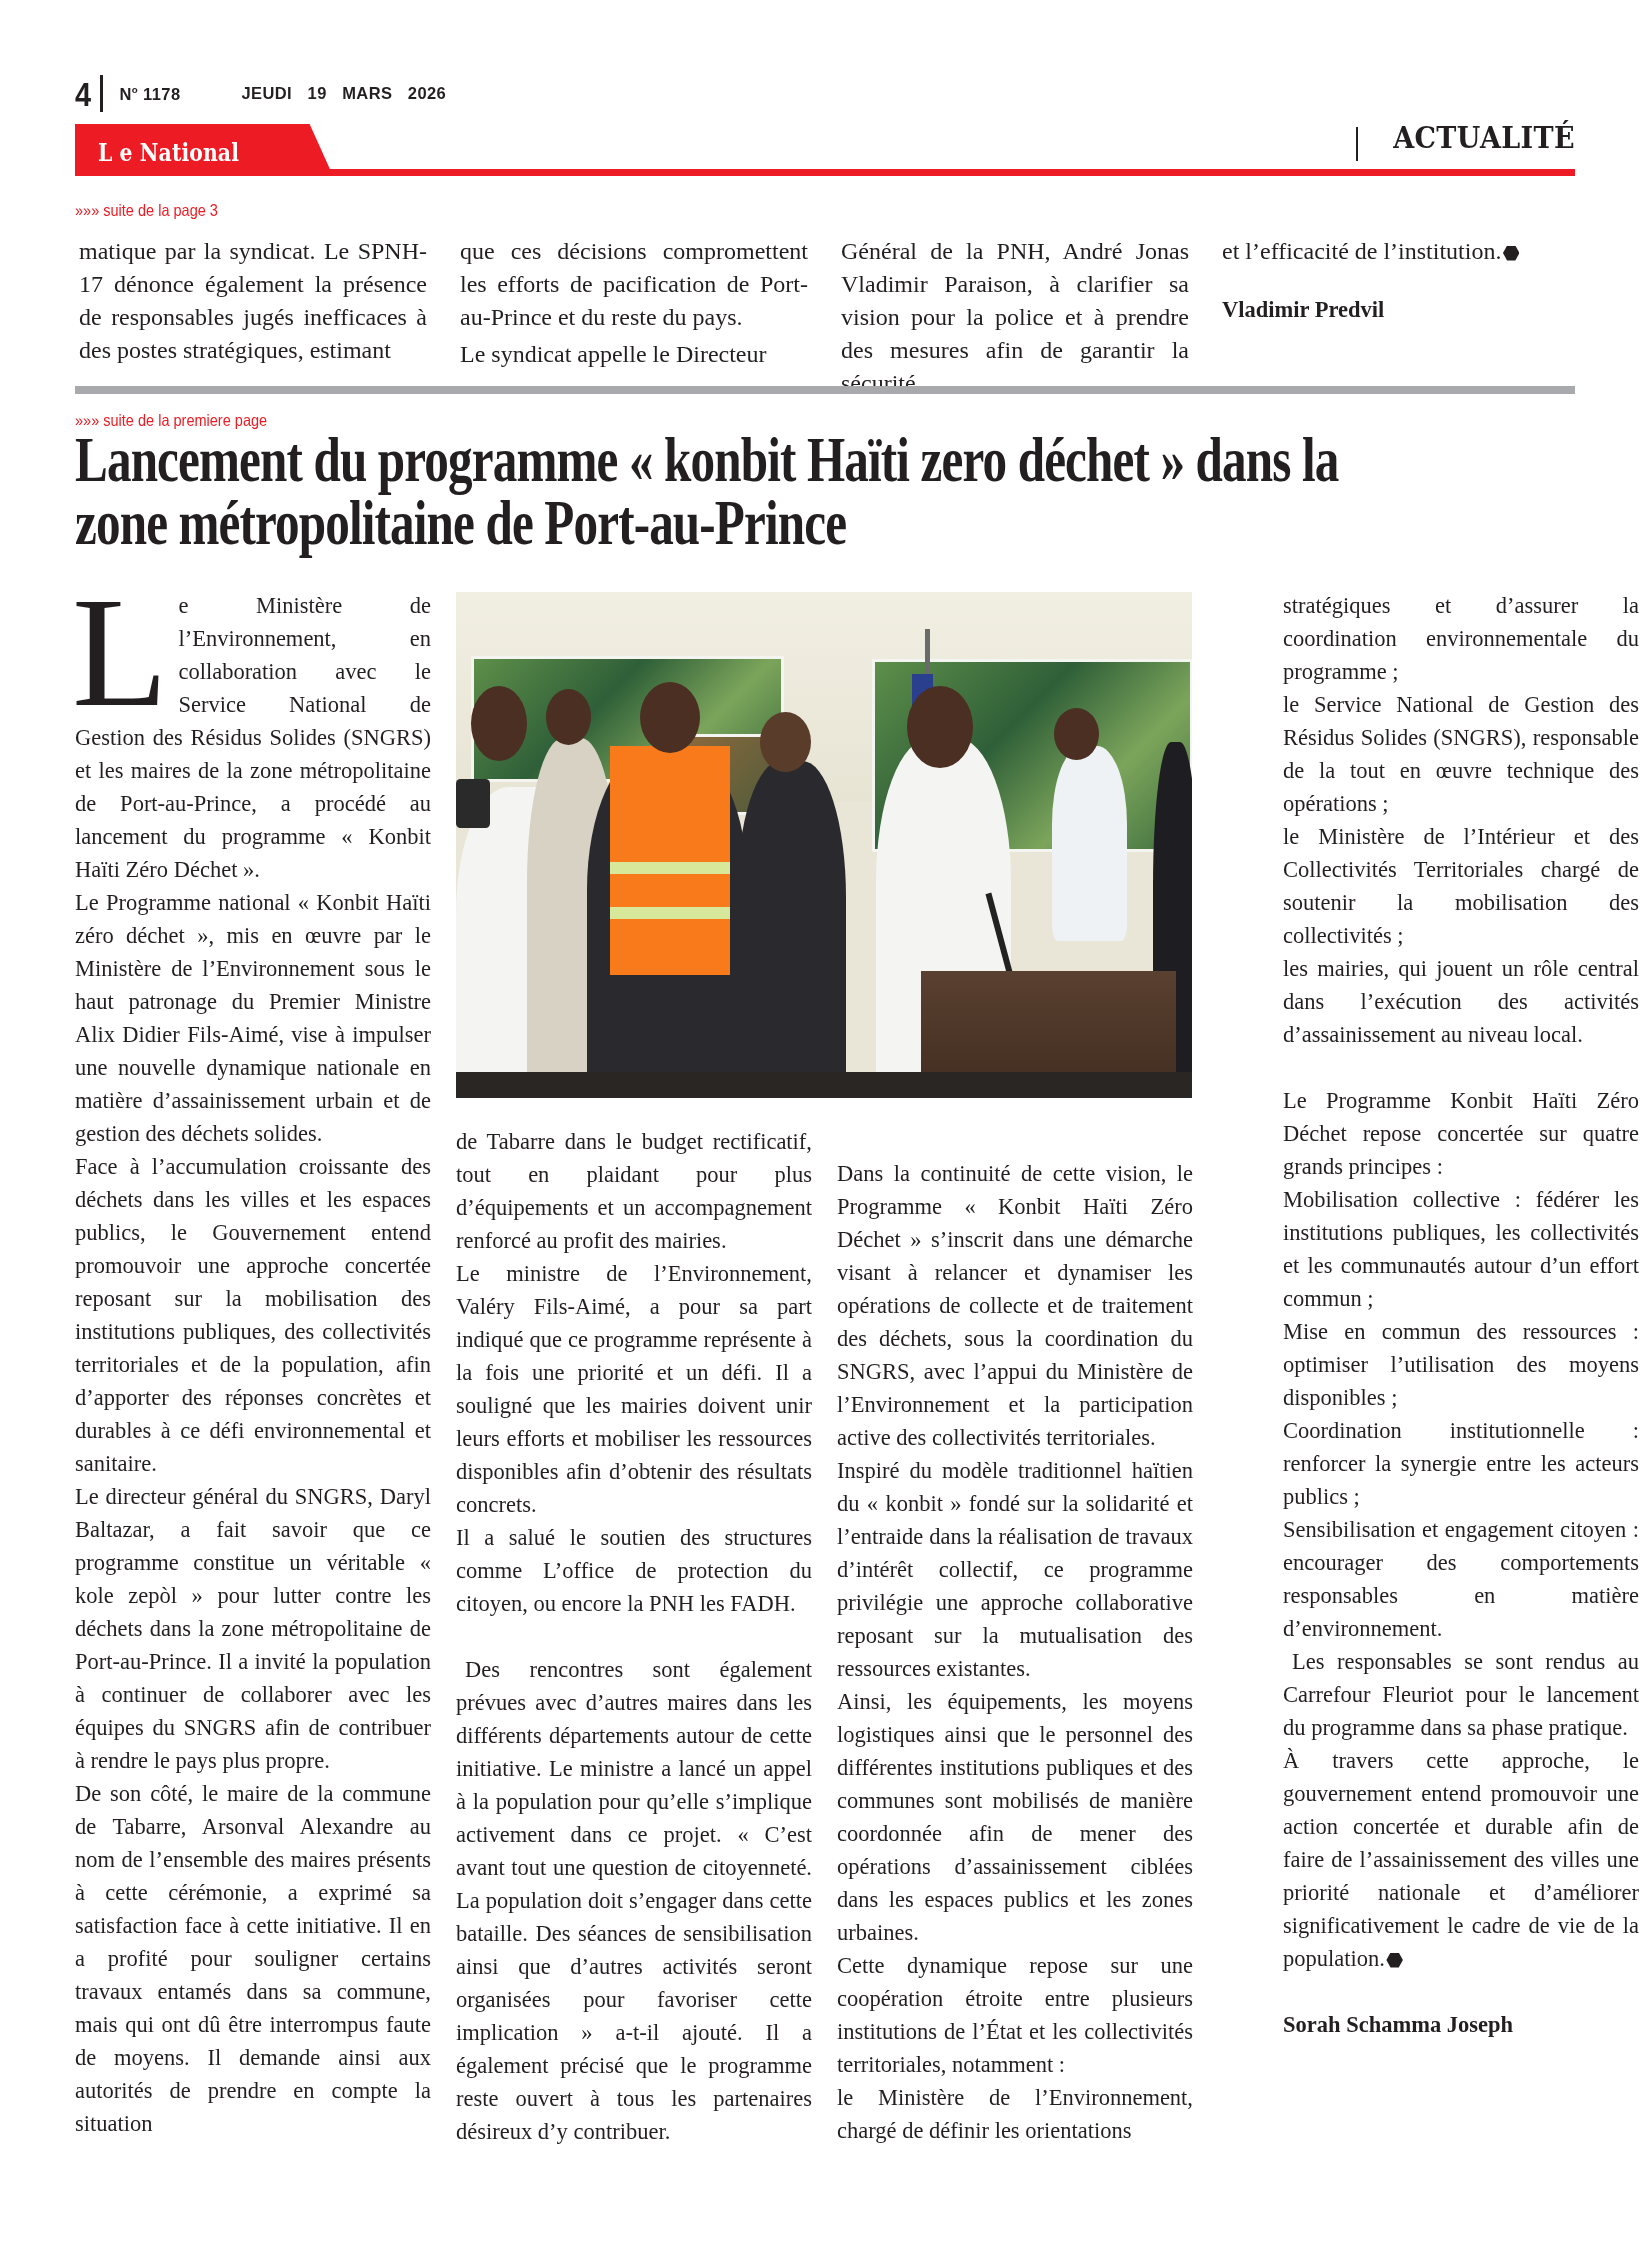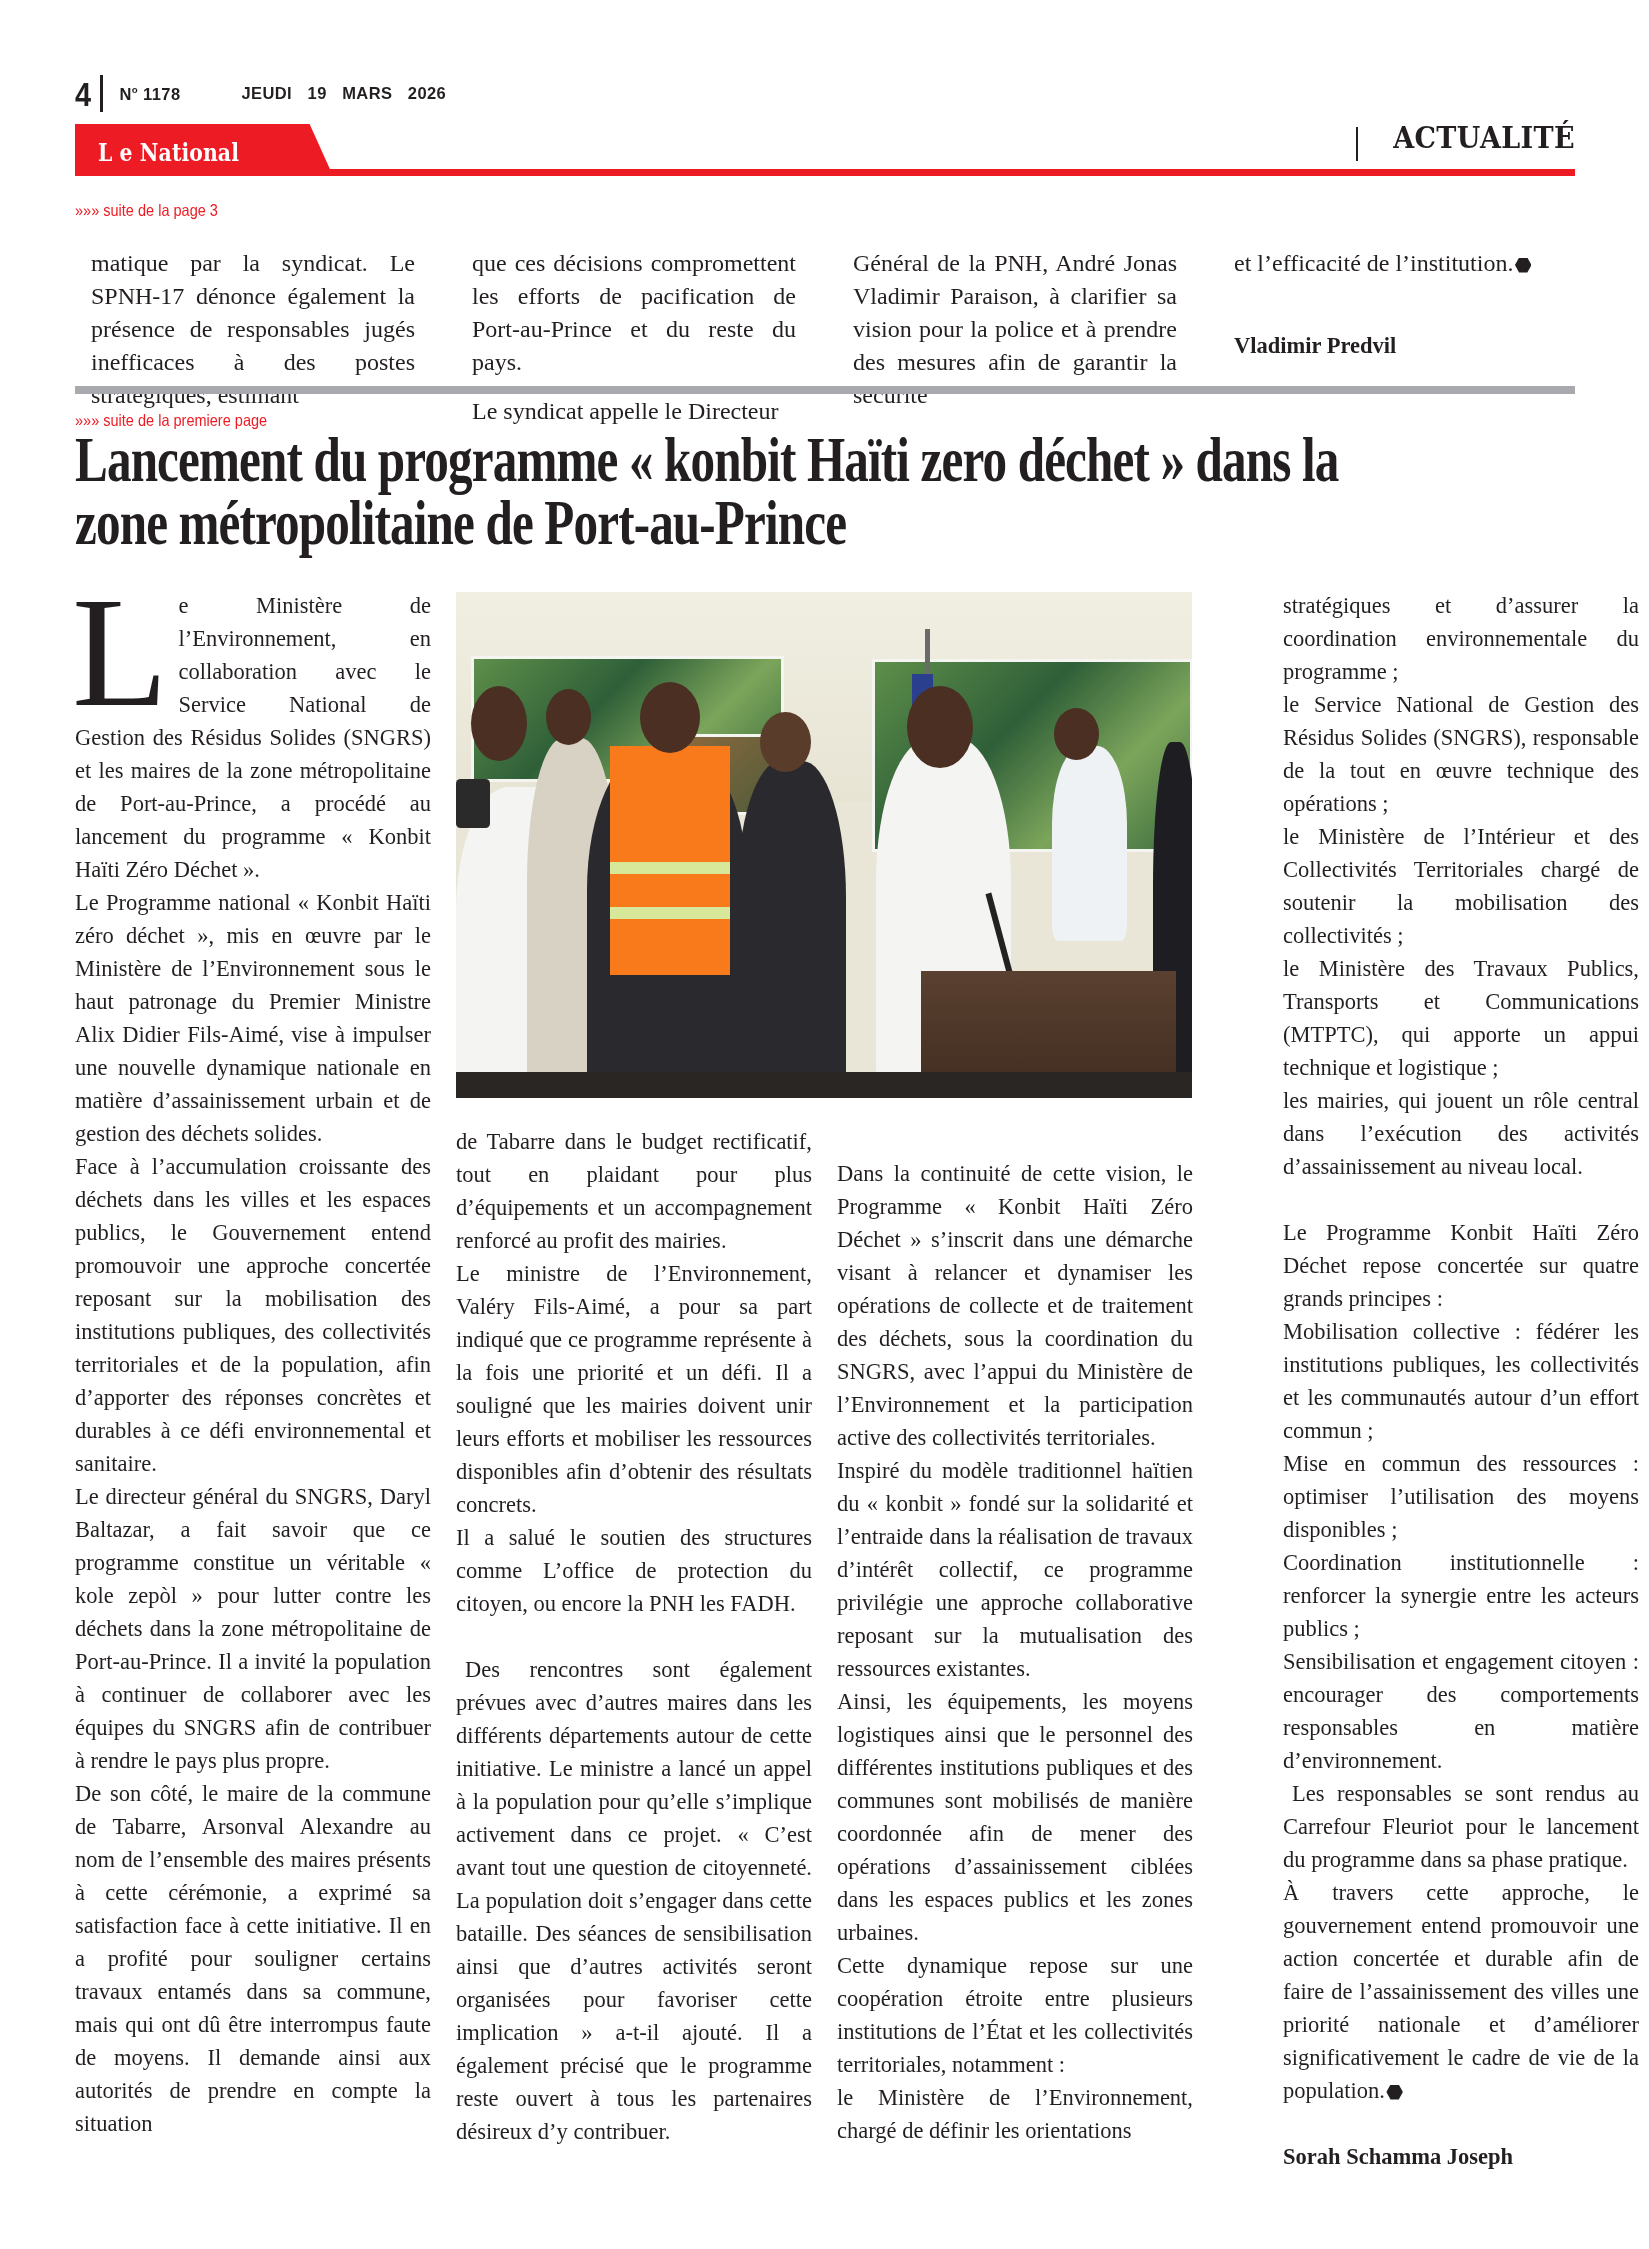--- a/index.html
+++ b/index.html
@@ -19,21 +19,21 @@
   .section-bar { position: absolute; left: 1281px; top: 127px; width: 2.2px; height: 34px; background: #231f20; }
   .section-label { position: absolute; right: 0; top: 120px; font-family: "DejaVu Serif", serif; font-weight: bold; font-size: 30px; letter-spacing: 0.4px; transform: scaleX(0.9); transform-origin: right; }
   .section-wrap { position: absolute; left: 75px; top: 0; width: 1500px; height: 180px; }
 
   .kicker { position: absolute; color: #ed1c24; font-family: "Liberation Sans", sans-serif; font-size: 16.5px; transform: scaleX(0.88); transform-origin: left; white-space: nowrap; }
   .kicker-top { left: 75px; top: 201px; }
   .kicker-main { left: 75px; top: 411px; }
 
   .prev-cols { position: absolute; left: 75px; top: 231px; width: 1500px; display: grid; grid-template-columns: repeat(4, 356px); column-gap: 25px; }
   .serif-body { font-family: "Liberation Serif", serif; font-size: 24px; line-height: 33px; text-align: justify; }
-  .prev-col p { margin: 16px; }
+  .prev-col p { margin: 4px; }
   .byline { font-family: "Liberation Serif", serif; font-weight: bold; font-size: 22.5px; }
   .end-mark { display: inline-block; width: 16.5px; height: 15px; background: #231f20; clip-path: polygon(25% 0, 75% 0, 100% 50%, 75% 100%, 25% 100%, 0 50%); vertical-align: -1.5px; margin-left: 1.5px; }
 
   .divider { position: absolute; left: 75px; top: 386px; width: 1500px; height: 8.2px; background: #a7a9ac; }
 
   .headline { position: absolute; left: 75px; top: 429px; width: 1575px; margin: 0; font-family: "Liberation Serif", serif; font-weight: bold; font-size: 63px; line-height: 63px; letter-spacing: -1.1px; transform: scaleX(0.78); transform-origin: left; white-space: nowrap; }
 
   .article { position: absolute; left: 75px; top: 589px; width: 1500px; height: 1612px; }
   .col { position: absolute; top: 0; width: 356px; font-family: "Liberation Serif", serif; font-size: 22.5px; line-height: 33px; text-align: justify; }
   .col p { margin: 0; }
@@ -165,21 +165,20 @@
     <p>Inspiré du modèle traditionnel haïtien du « konbit » fondé sur la solidarité et l’entraide dans la réalisation de travaux d’intérêt collectif, ce programme privilégie une approche collaborative reposant sur la mutualisation des ressources existantes.</p>
     <p>Ainsi, les équipements, les moyens logistiques ainsi que le personnel des différentes institutions publiques et des communes sont mobilisés de manière coordonnée afin de mener des opérations d’assainissement ciblées dans les espaces publics et les zones urbaines.</p>
     <p>Cette dynamique repose sur une coopération étroite entre plusieurs institutions de l’État et les collectivités territoriales, notamment :</p>
     <p>le Ministère de l’Environnement, chargé de définir les orientations</p>
   </div>
 
   <div class="col col4">
     <p>stratégiques et d’assurer la coordination environnementale du programme ;</p>
     <p>le Service National de Gestion des Résidus Solides (SNGRS), responsable de la tout en œuvre technique des opérations ;</p>
     <p>le Ministère de l’Intérieur et des Collectivités Territoriales chargé de soutenir la mobilisation des collectivités ;</p>
-    <p>le Ministère des Travaux Publics, Transports et Communications (MTPTC), qui apporte un appui technique et logistique ;</p>
     <p>les mairies, qui jouent un rôle central dans l’exécution des activités d’assainissement au niveau local.</p>
     <div class="gap"></div>
     <p>Le Programme Konbit Haïti Zéro Déchet repose concertée sur quatre grands principes :</p>
     <p>Mobilisation collective : fédérer les institutions publiques, les collectivités et les communautés autour d’un effort commun ;</p>
     <p>Mise en commun des ressources : optimiser l’utilisation des moyens disponibles ;</p>
     <p>Coordination institutionnelle : renforcer la synergie entre les acteurs publics ;</p>
     <p>Sensibilisation et engagement citoyen : encourager des comportements responsables en matière d’environnement.</p>
     <p class="indent">Les responsables se sont rendus au Carrefour Fleuriot pour le lancement du programme dans sa phase pratique.</p>
     <p style="text-align:justify"><span>À travers cette approche, le gouvernement entend promouvoir une action concertée et durable afin de faire de l’assainissement des villes une priorité nationale et d’améliorer significativement le cadre de vie de la population.</span><span class="end-mark"></span></p>
     <div class="gap"></div>

